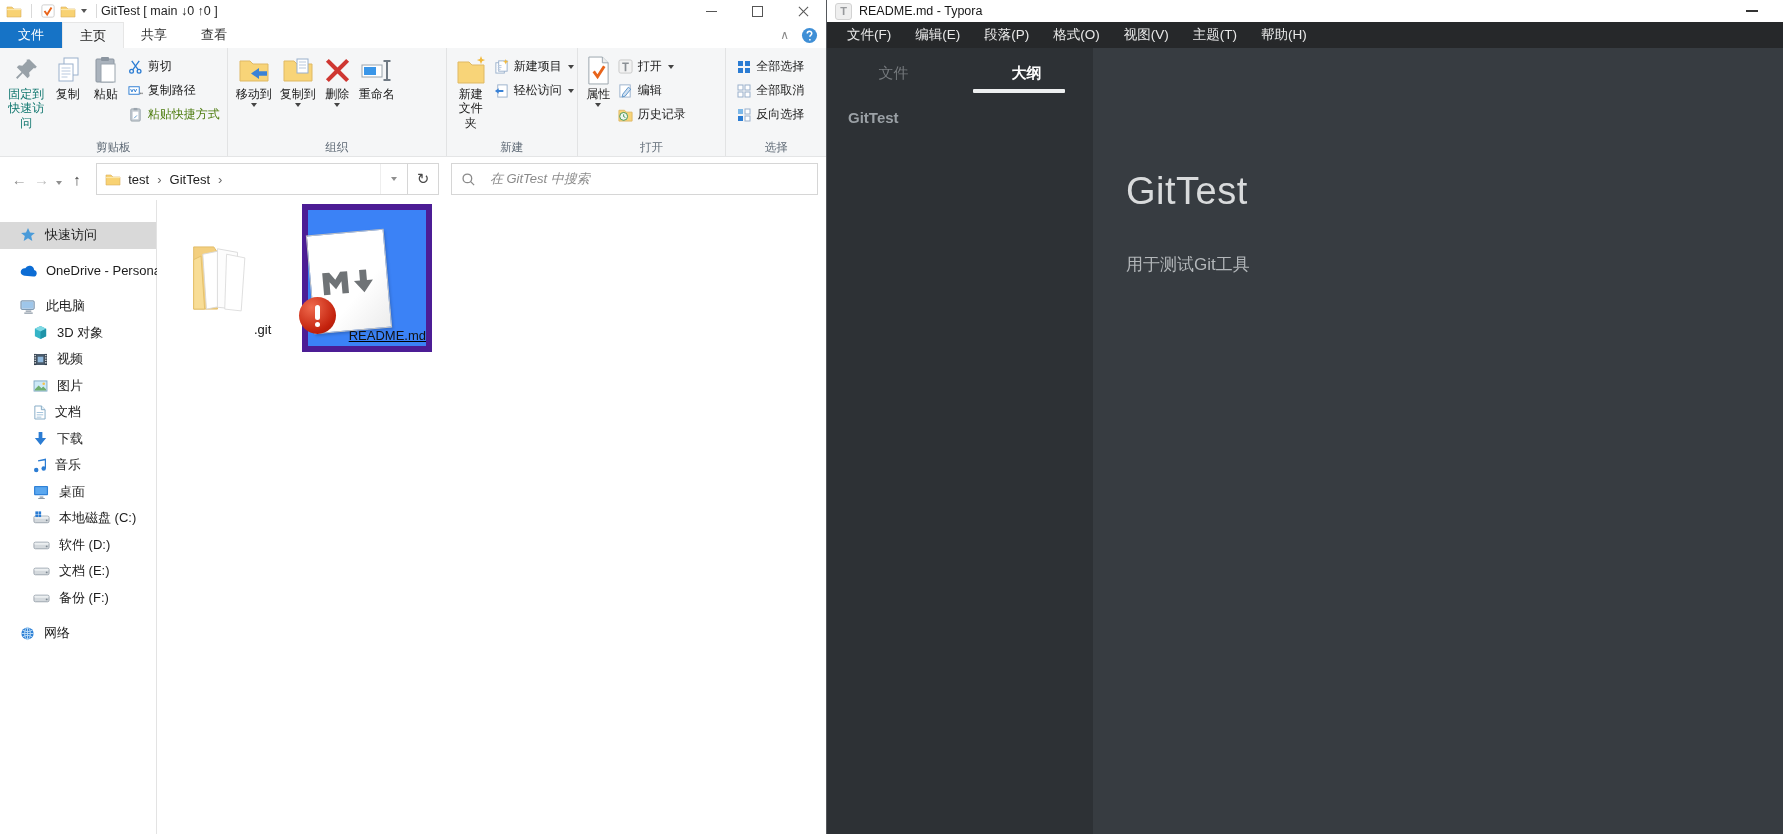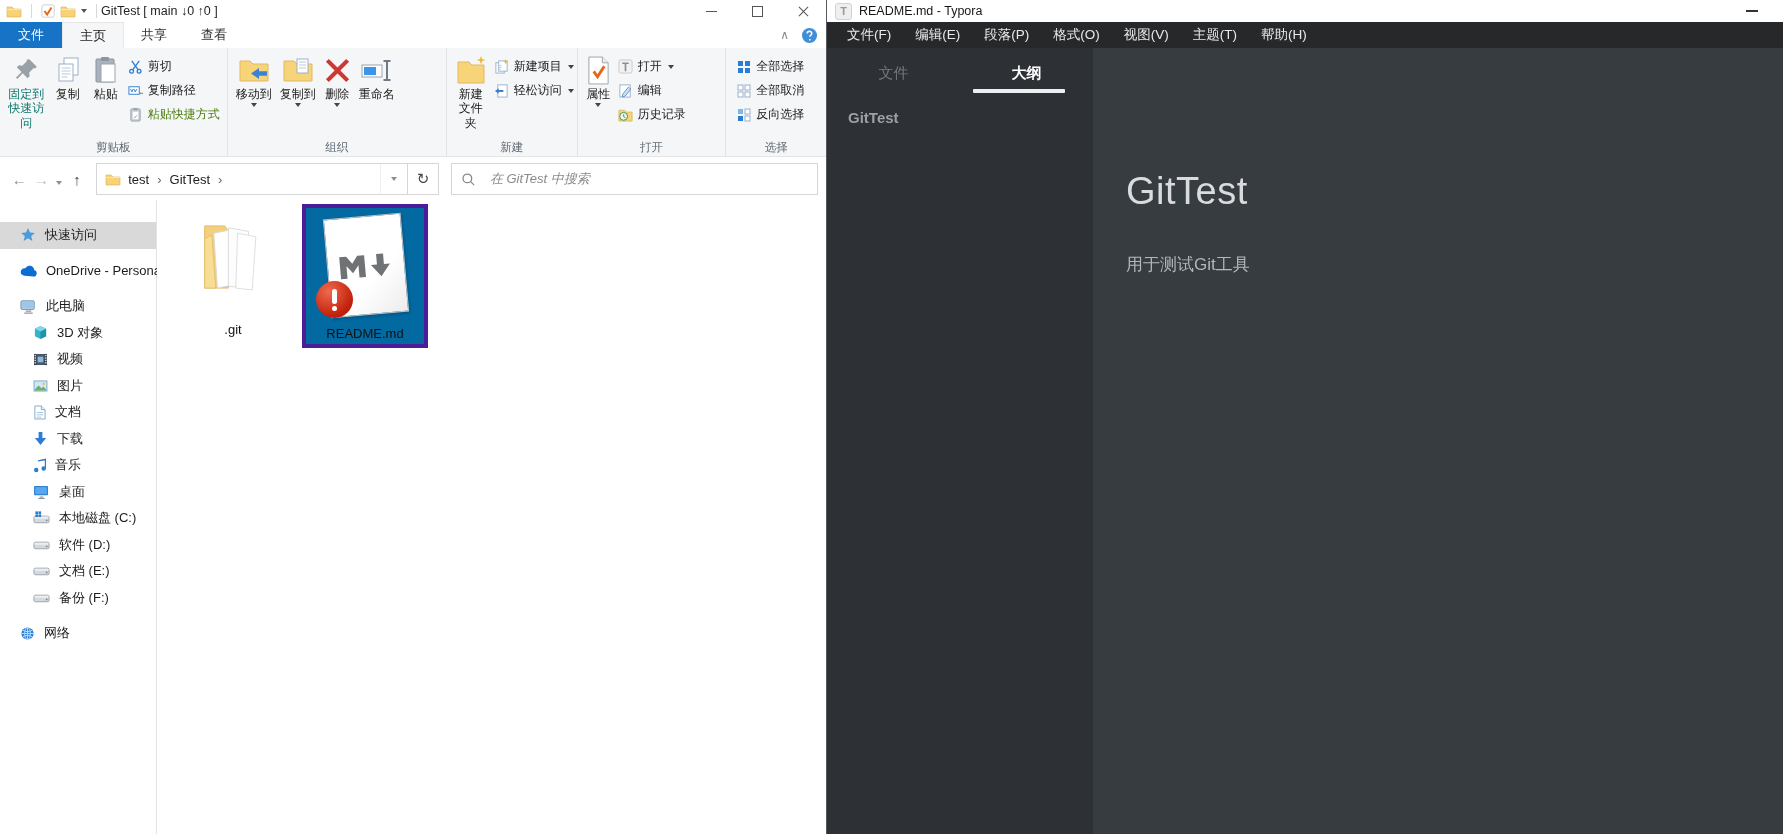--- a/index.html
+++ b/index.html
@@ -63,22 +63,22 @@
 
   .ex-body{position:absolute;top:200px;left:0;right:0;bottom:0;}
   .ex-sidebar{position:absolute;left:0;top:0;bottom:0;width:157px;border-right:1px solid #e3e3e3;padding-top:22px;box-sizing:border-box;}
   .side-item{display:flex;align-items:center;height:26.5px;padding-left:20px;gap:9px;font-size:13px;color:#1c1c1c;white-space:nowrap;}
   .side-item.child{padding-left:33px;}
   .side-item.selected{background:#d9d9d9;}
   .side-gap{height:9px;}
   .side-item svg{flex:none;}
 
   .file-area{position:absolute;left:157px;top:0;right:0;bottom:0;background:#fff;}
-  .file-tile{position:absolute;display:flex;flex-direction:column;align-items:center;}
-  .file-tile.selected{background:#0369a1;border:4px solid #4c1d95;}
+  .file-tile{position:absolute;display:flex;flex-direction:row;align-items:center;}
+  .file-tile.selected{background:#3b82f6;border:6px solid #4c1d95;text-decoration:underline;}
   .tile-label{font-size:13px;color:#111;margin-top:auto;padding-bottom:3px;}
   .giticon-wrap{padding-top:14px;}
   .md-wrap{position:relative;margin-top:8px;width:80px;height:100px;}
   .md-page{position:absolute;left:2px;top:0;width:76px;height:97px;background:linear-gradient(135deg,#ffffff 62%,#ececec);border:1px solid #c2c2c2;transform:rotate(-5deg);box-shadow:1px 2px 3px rgba(0,0,0,.18);display:flex;align-items:center;justify-content:center;}
   .md-badge{position:absolute;left:-9px;bottom:-2px;width:37px;height:37px;border-radius:50%;background:radial-gradient(circle at 34% 28%,#ef6a4d,#c3210c 68%,#96190a);display:flex;flex-direction:column;align-items:center;justify-content:center;gap:2px;}
   .md-badge .bar{width:5px;height:15px;background:#fff;border-radius:2.5px;}
   .md-badge .dot{width:5px;height:5px;background:#fff;border-radius:50%;}
 
   
   .typora{position:absolute;left:826px;top:0;width:957px;height:834px;background:#373c41;border-left:1px solid #55585c;box-sizing:border-box;}

